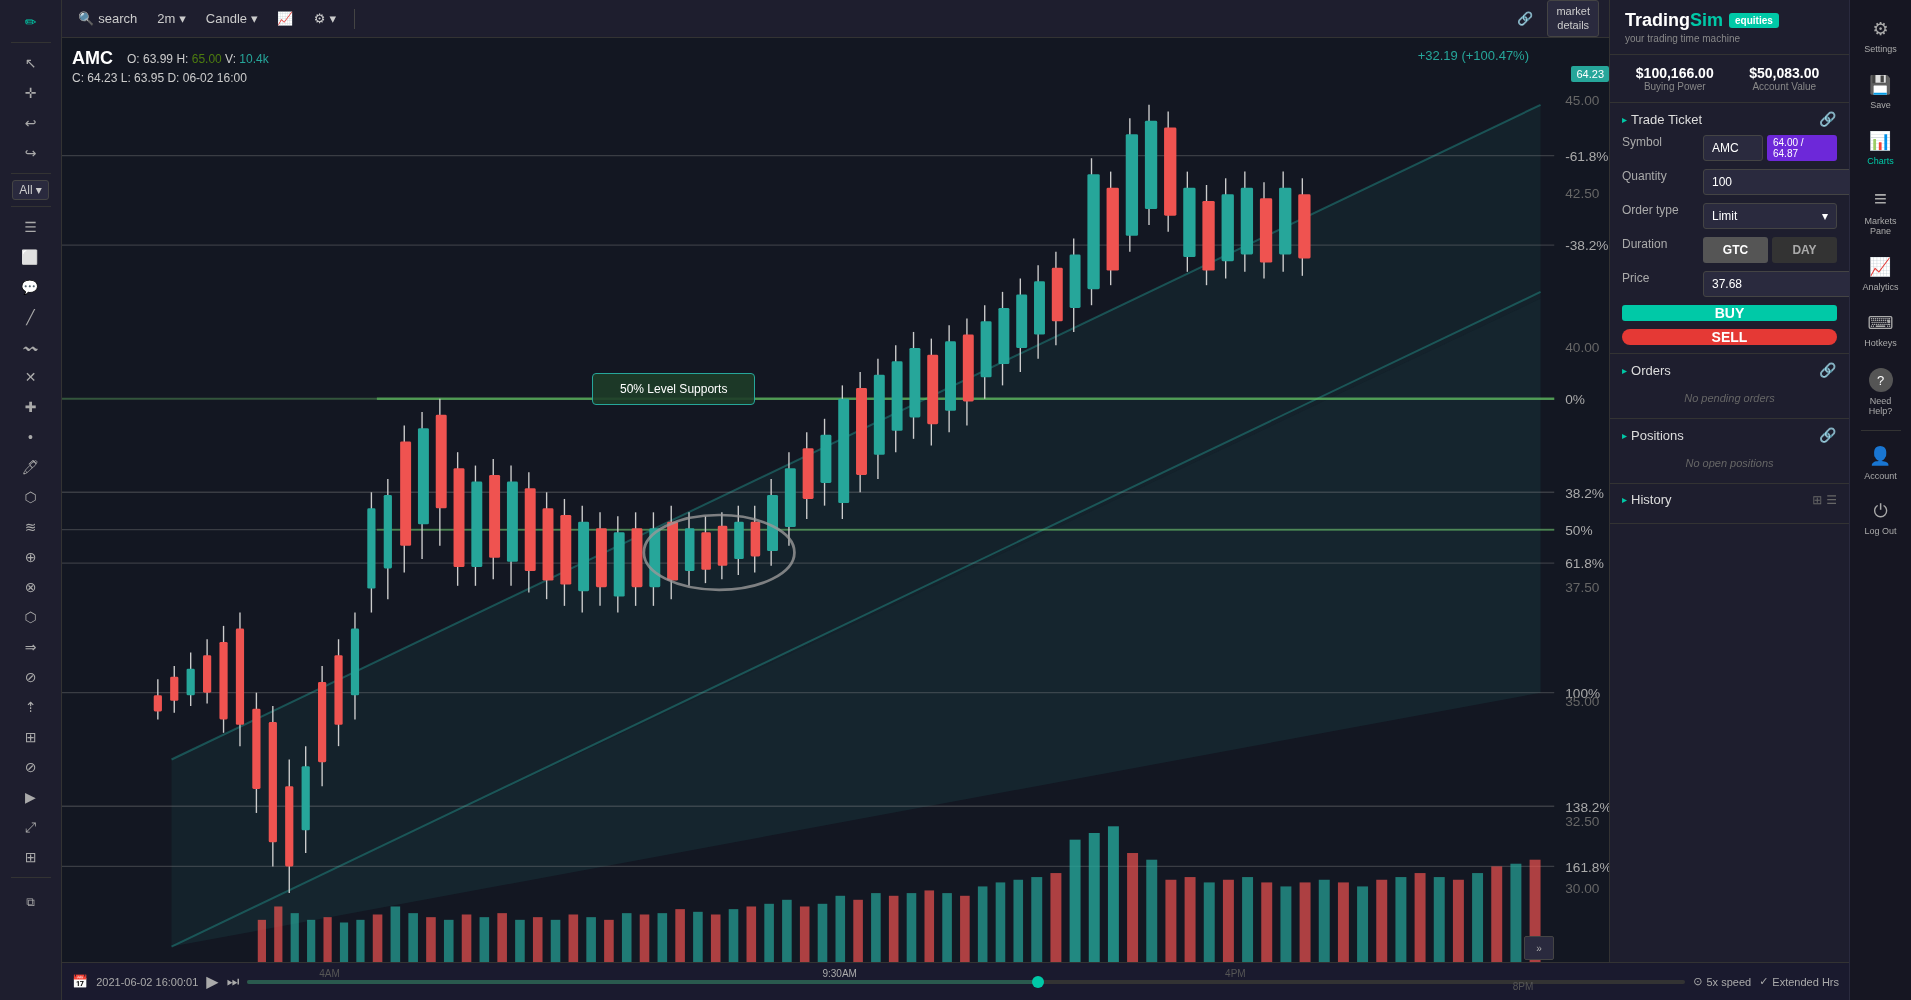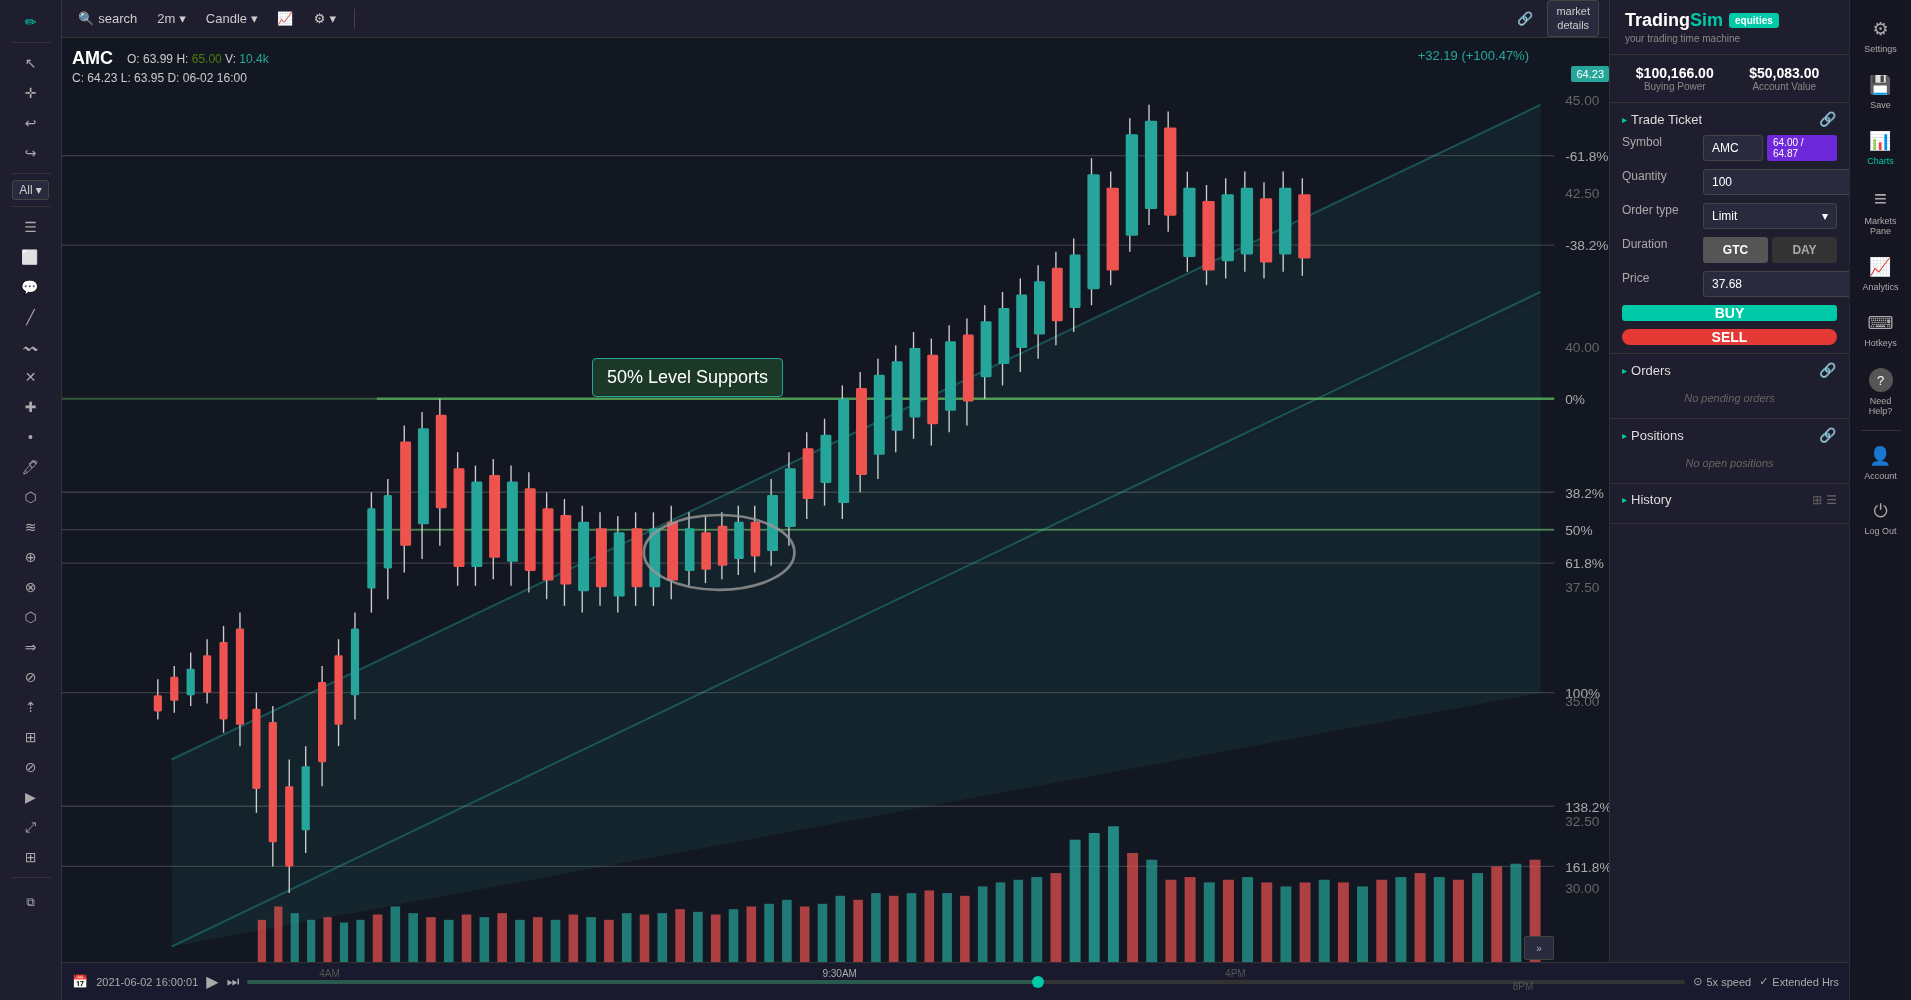--- a/index.html
+++ b/index.html
@@ -383,24 +383,25 @@
     .skip-btn { color: #aaa; cursor: pointer; font-size: 14px; }
     .speed-info { font-size: 11px; color: #aaa; display: flex; align-items: center; gap: 4px; }
     .extended-info { font-size: 11px; color: #aaa; display: flex; align-items: center; gap: 4px; }
 
     
     .chart-annotation {
       position: absolute;
       background: rgba(30,60,40,0.9);
       border: 1px solid #26a69a;
       border-radius: 4px;
-      padding: 8px 14px;
-      font-size: 18px;
+      padding: 8px 27px;
+      font-size: 12px;
       color: #fff;
       font-weight: 500;
+      margin-top: 15px;
     }
 
     
     .all-dropdown {
       display: flex;
       align-items: center;
       gap: 3px;
       background: #2a2a3e;
       border: 1px solid #444;
       color: #ccc;

